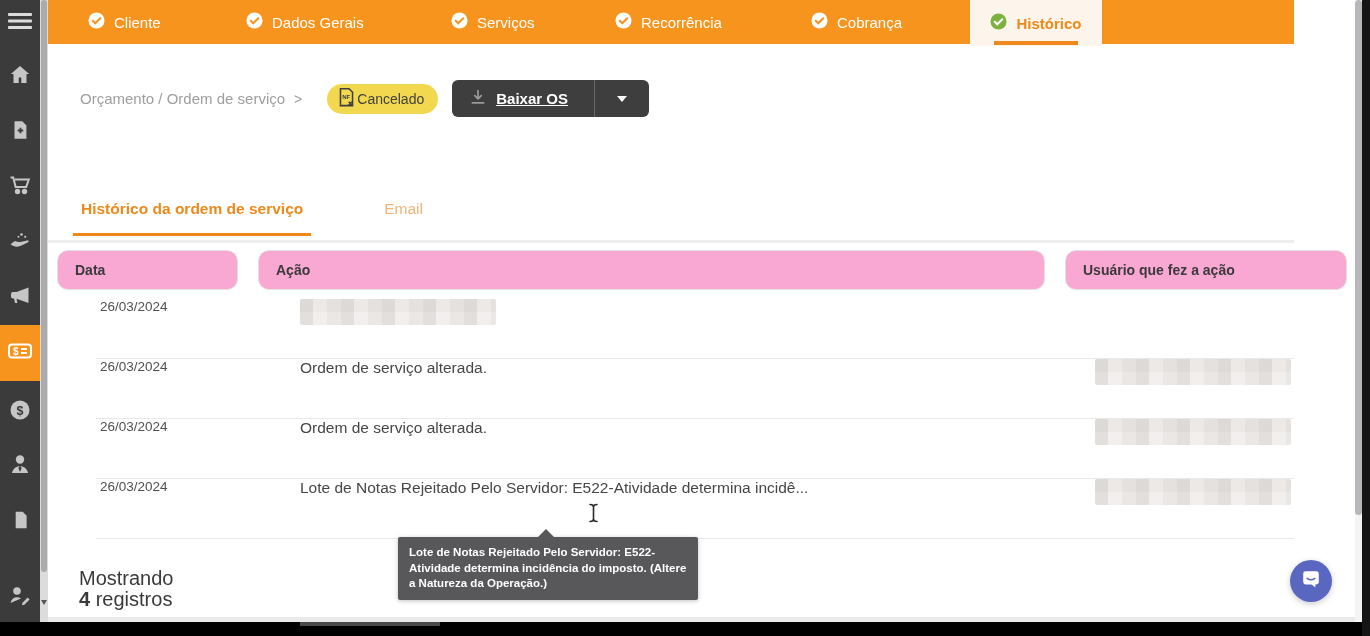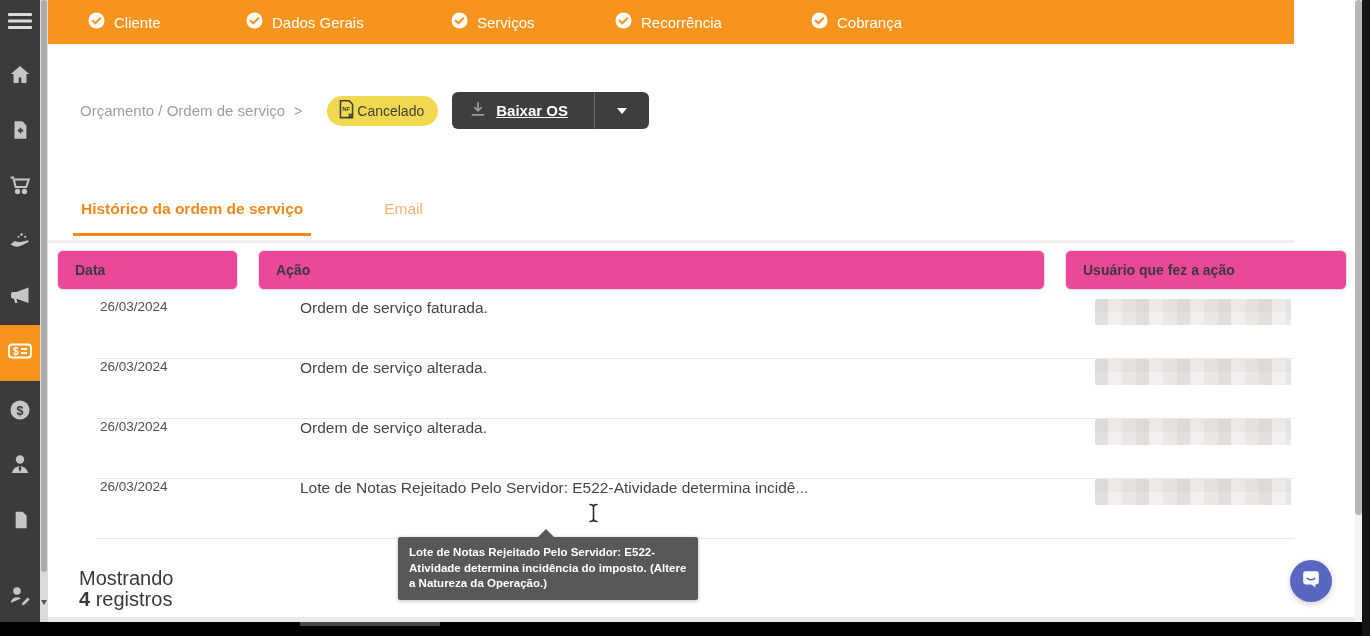--- a/index.html
+++ b/index.html
@@ -20,41 +20,41 @@
   
   .main{position:absolute;left:48px;top:0;width:1246px;height:622px;background:#fff;}
 
   
   .topbar{position:absolute;left:0;top:0;width:100%;height:44px;background:#F7941D;}
   .step{position:absolute;top:0;height:44px;display:flex;align-items:center;gap:9px;color:#fff;font-size:15px;cursor:pointer;white-space:nowrap;}
   .step-active{position:absolute;top:0;height:46px;background:#FDF5EC;display:flex;align-items:center;justify-content:center;gap:9px;color:#EE8A17;font-weight:bold;font-size:15px;cursor:pointer;}
   .step-active .uline{position:absolute;bottom:1px;left:50%;transform:translateX(-50%);width:84px;height:4px;background:#F0891D;}
 
   
-  .crumbrow{position:absolute;left:32px;top:92px;display:flex;align-items:center;}
+  .crumbrow{position:absolute;left:32px;top:80px;display:flex;align-items:center;}
   .crumb-parent{color:#9E9E9E;font-size:15px;cursor:pointer;}
   .crumb-sep{color:#9E9E9E;font-size:14px;margin:0 9px;}
   .crumb-current{color:#333;font-size:16px;font-weight:bold;}
   .badge{margin-left:16px;display:inline-flex;align-items:center;gap:1px;background:#F2D84F;border-radius:16px;padding:5px 14px 5px 10px;color:#3F3F3F;font-size:14px;height:30px;}
   .btn-split{margin-left:14px;display:inline-flex;align-items:center;background:#3E3E3E;border-radius:6px;height:37px;color:#fff;cursor:pointer;overflow:hidden;}
   .btn-main{display:flex;align-items:center;gap:9px;padding:0 26px 0 17px;font-weight:bold;font-size:15px;text-decoration:underline;}
   .btn-div{width:1px;height:37px;background:rgba(255,255,255,.22);}
   .btn-caret{width:54px;display:flex;align-items:center;justify-content:center;height:37px;}
   .caret{width:0;height:0;border:5px solid transparent;border-top:6px solid #fff;margin-top:5px;}
 
   
   .tabs{position:absolute;left:25px;top:194px;display:flex;gap:65px;}
   .tab{font-size:15.5px;padding:6px 8px 15px 8px;cursor:pointer;}
   .tab.on{color:#ED8A1B;font-weight:bold;border-bottom:3px solid #F0891D;}
   .tab.off{color:#F2B475;}
   .tabs-divider{position:absolute;left:0;top:240px;width:100%;height:3px;background:#EFEEED;}
 
   
   .thead{position:absolute;left:9px;top:250px;display:flex;gap:20px;}
-  .th{height:40px;background:#ec4899;border:1px solid #E2E0DF;border-radius:6px;display:flex;align-items:center;padding-left:17px;font-size:14px;font-weight:bold;color:#3A3A3A;}
+  .th{height:40px;background:#f9a8d4;border:1px solid #E2E0DF;border-radius:11px;display:flex;align-items:center;padding-left:17px;font-size:14px;font-weight:bold;color:#3A3A3A;}
   .th1{width:181px;} .th2{width:787px;} .th3{width:282px;}
   .tbody{position:absolute;left:0;top:299px;width:100%;}
   .row{display:flex;align-items:flex-start;height:60px;border-bottom:1px solid #E9E9E9;padding-left:4px;margin-left:48px;}
   .c-date{width:200px;font-size:13.5px;color:#4f4f4f;}
   .c-action{width:795px;font-size:15.5px;color:#464646;white-space:nowrap;overflow:hidden;}
   .c-user{flex:1;display:flex;}
   .redacted{width:196px;height:26px;border-radius:2px;
     background:
       repeating-linear-gradient(90deg, rgba(213,208,205,.55) 0 13px, rgba(240,237,235,.45) 13px 27px, rgba(225,221,218,.5) 27px 41px),
       repeating-linear-gradient(0deg,#F3F1F0 0 13px,#E8E5E3 13px 26px);
@@ -221,20 +221,28 @@
             </svg></span>
         <span>Recorrência</span>
       </div>
       <div class="step" style="left:763px">
         <span><svg width="17" height="17" viewBox="0 0 18 18">
               <circle cx="9" cy="9" r="8.5" fill="#fff"></circle>
               <path d="m5 9.3 2.7 2.7L13 6.6" stroke="#F7941D" stroke-width="2.2" fill="none" stroke-linecap="round"></path>
             </svg></span>
         <span>Cobrança</span>
       </div>
+      <div class="step-active" style="left:922px;width:132px">
+        <span><svg width="17" height="17" viewBox="0 0 18 18">
+              <circle cx="9" cy="9" r="8.5" fill="#7CB23F"></circle>
+              <path d="m5 9.3 2.7 2.7L13 6.6" stroke="#fff" stroke-width="2.2" fill="none" stroke-linecap="round"></path>
+            </svg></span>
+        <span>Histórico</span>
+        <span class="uline"></span>
+      </div>
     </header>
 
     <section class="crumbrow">
       <nav style="display:flex;align-items:center;">
         <span class="crumb-parent">Orçamento / Ordem de serviço</span>
         <span class="crumb-sep">&gt;</span>
       </nav>
       <span class="badge">
         <span><svg width="19" height="22" viewBox="0 0 22 24">
               <path d="M4 2.5h10l4 4v15.5H4z" fill="none" stroke="#3F3F3F" stroke-width="1.8"></path>
@@ -266,21 +274,20 @@
 
     <div class="thead">
       <div class="th th1">Data</div>
       <div class="th th2">Ação</div>
       <div class="th th3">Usuário que fez a ação</div>
     </div>
 
     <div class="tbody">
       <div class="row">
         <div class="c-date">26/03/2024</div>
-        <div class="c-action">Ordem de serviço faturada.</div>
         <div class="c-user">
             <span class="redacted"></span>
           </div>
       </div>
       <div class="row">
         <div class="c-date">26/03/2024</div>
         <div class="c-action">Ordem de serviço alterada.</div>
         <div class="c-user">
             <span class="redacted"></span>
           </div>

